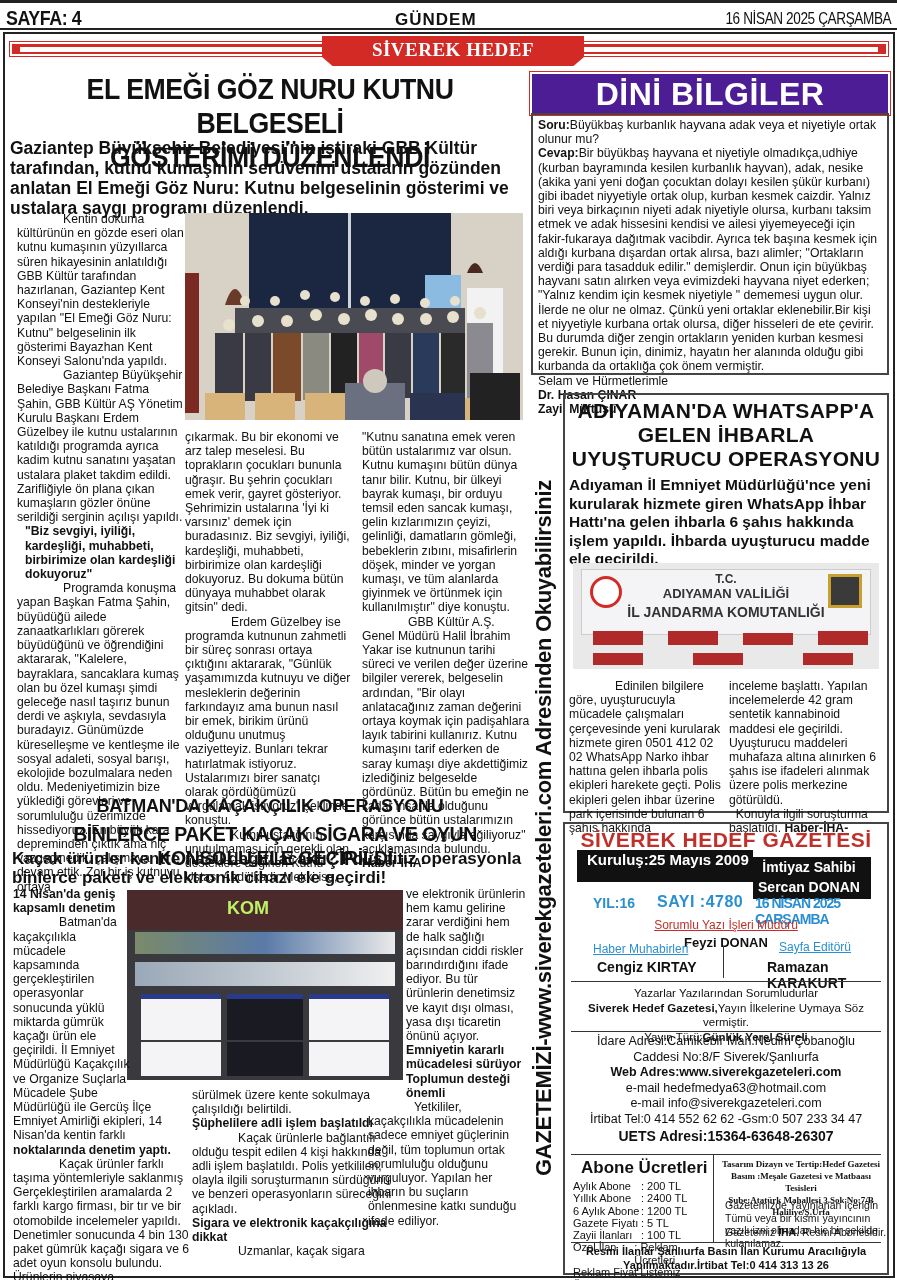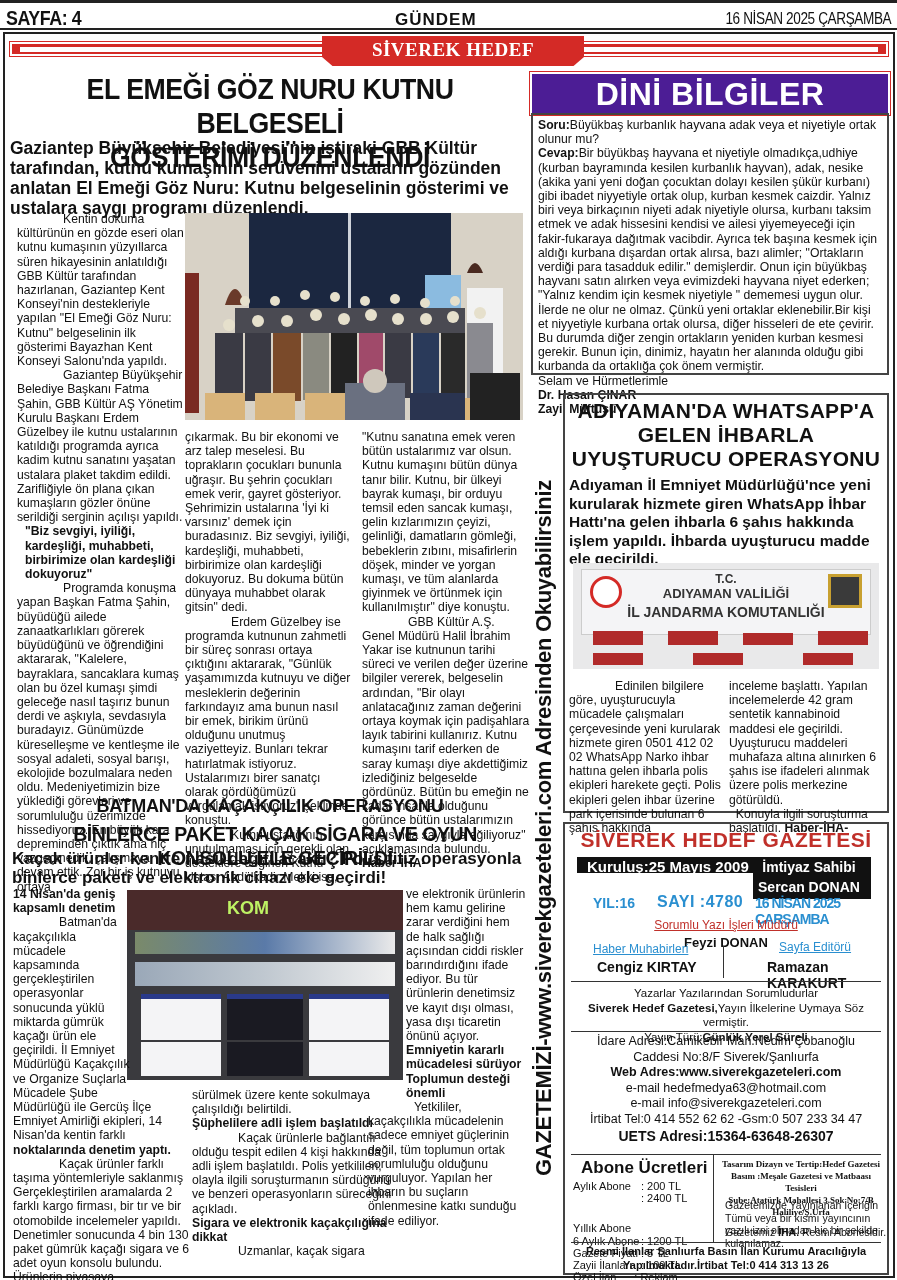--- a/index.html
+++ b/index.html
@@ -169,21 +169,21 @@
     <p><span class="ind"></span><span>Edinilen bilgilere göre, uyuşturucuyla mücadele çalışmaları çerçevesinde yeni kurularak hizmete giren 0501 412 02 02 WhatsApp Narko ihbar hattına gelen ihbarla polis ekipleri harekete geçti. Polis ekipleri gelen ihbar üzerine park içerisinde bulunan 6 şahıs hakkında</span></p>
   </div>
   <div class="col" style="left:164px;top:284px;width:160px">
     <p>inceleme başlattı. Yapılan incelemelerde 42 gram sentetik kannabinoid maddesi ele geçirildi. Uyuşturucu maddeleri muhafaza altına alınırken 6 şahıs ise ifadeleri alınmak üzere polis merkezine götürüldü.</p>
     <p>&nbsp;&nbsp;<span>Konuyla ilgili soruşturma başlatıldı.</span> <span class="b">Haber-İHA-</span></p>
   </div>
 </div>
 
 <div class="mast">
   <div class="c" style="position:absolute;left:0;right:0;top:4px;font-size:21px;font-weight:900;color:#c0302a;letter-spacing:.5px">SİVEREK HEDEF GAZETESİ</div>
-  <div style="position:absolute;left:12px;top:33px;width:176px;height:16px;background:#111;color:#fff;font-size:15px;font-weight:bold;line-height:20px;padding-left:10px">Kuruluş:25 Mayıs 2009</div>
+  <div style="position:absolute;left:12px;top:26px;width:176px;height:32px;background:#111;color:#fff;font-size:15px;font-weight:bold;line-height:20px;padding-left:10px">Kuruluş:25 Mayıs 2009</div>
   <div style="position:absolute;left:188px;top:33px;width:118px;height:42px;background:#111;color:#ffffff;font-size:14px;font-weight:bold;line-height:20px;text-align:center;padding-right:6px">
     <div>İmtiyaz Sahibi</div>
     <div>Sercan DONAN</div>
   </div>
   <div style="position:absolute;left:28px;top:71px;font-size:14px;font-weight:bold;color:#2a8fd0">YIL:16</div>
   <div style="position:absolute;left:92px;top:69px;font-size:16px;font-weight:bold;color:#2a8fd0;letter-spacing:.5px">SAYI :4780</div>
   <div style="position:absolute;left:190px;top:71px;font-size:14px;font-weight:bold;color:#2a8fd0;letter-spacing:-1px">16 NİSAN 2025 ÇARŞAMBA</div>
   <div class="c under" style="position:absolute;left:0;right:0;top:94px;font-size:12px;color:#c0302a">Sorumlu Yazı İşleri Müdürü</div>
   <div class="c" style="position:absolute;left:0;right:0;top:111px;font-size:13px;font-weight:bold">Feyzi DONAN</div>
   <div class="under" style="position:absolute;left:28px;top:118px;font-size:12px;color:#2a8fd0">Haber Muhabirleri</div>
@@ -210,21 +210,21 @@
   <div style="position:absolute;left:6px;right:6px;top:330px;height:1px;background:#333"></div>
   <div style="position:absolute;left:148px;top:330px;width:1px;height:88px;background:#333"></div>
   <div style="position:absolute;left:8px;top:334px;width:140px">
     <div style="font-size:17px;font-weight:bold;padding-left:8px">Abone Ücretleri</div>
     <div id="subs" style="font-size:11px;line-height:12.3px;margin-top:2px">
         <div style="display: flex;">
           <span style="width: 68px;">Aylık Abone</span>
           <span>:   200 TL</span>
         </div>
         <div style="display: flex;">
-          <span style="width: 68px; margin-top: 30px;">Yıllık Abone</span>
+          <span style="width: 68px;">Yıllık Abone</span>
           <span>: 2400 TL</span>
         </div>
         <div style="display: flex;">
           <span style="width: 68px;">6 Aylık Abone</span>
           <span>: 1200 TL</span>
         </div>
         <div style="display: flex;">
           <span style="width: 68px;">Gazete Fiyatı</span>
           <span>:  5 TL</span>
         </div>

